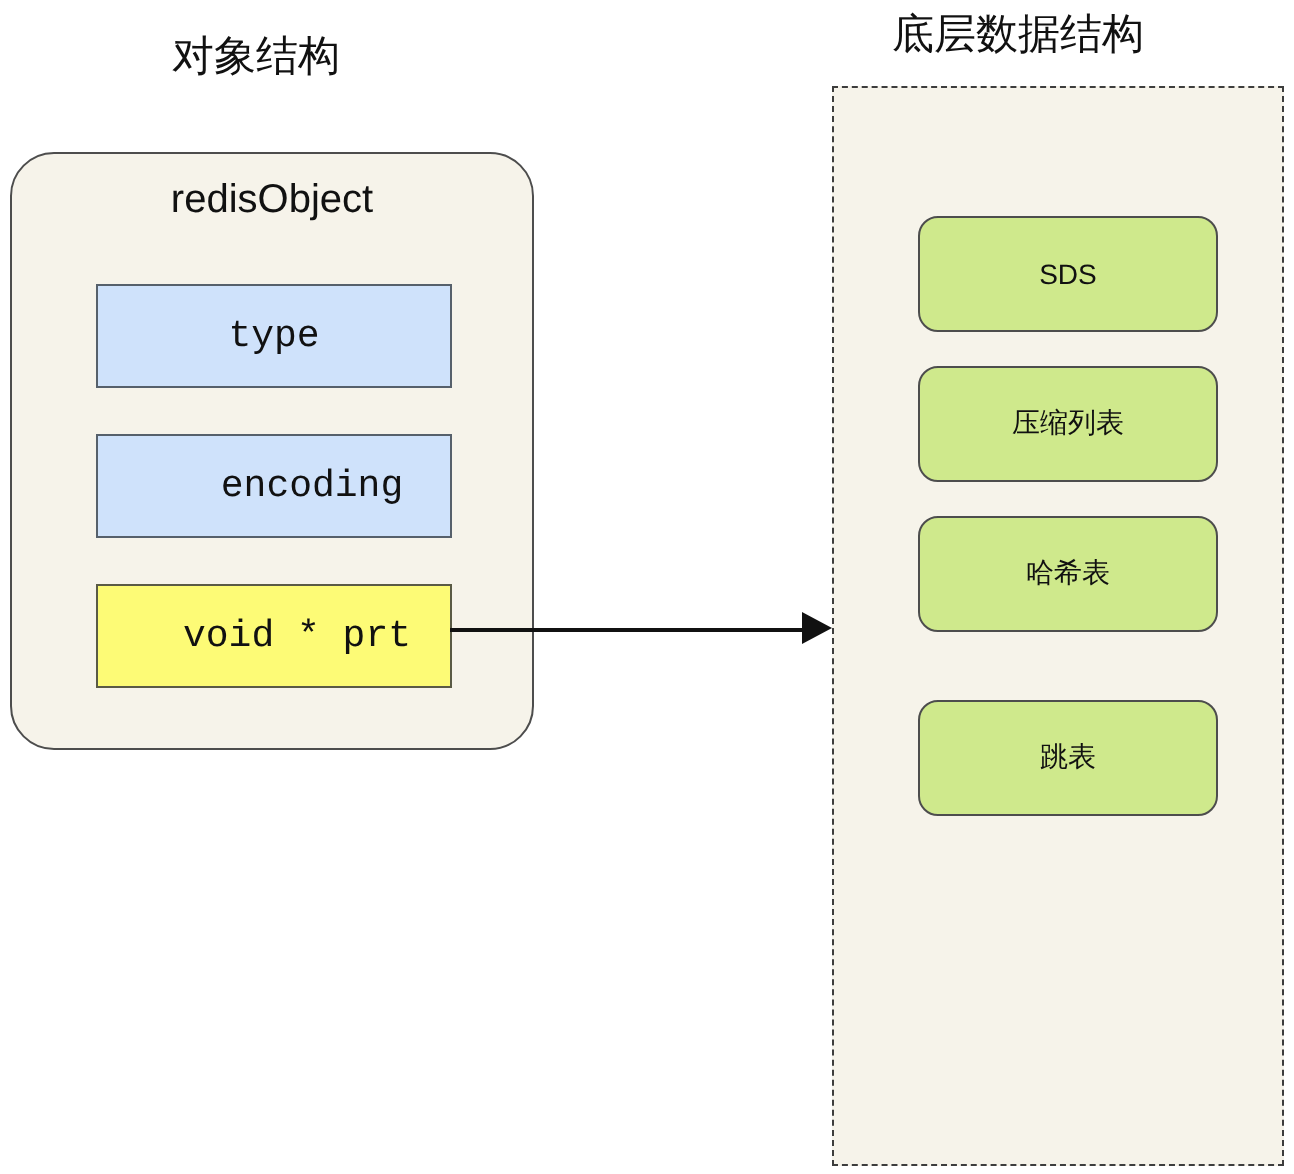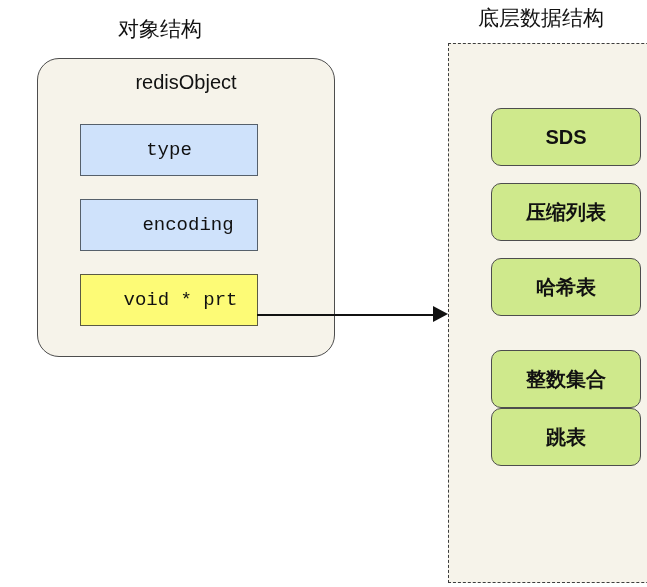--- a/index.html
+++ b/index.html
@@ -12,41 +12,40 @@
     height: 587px;
     position: relative;
     overflow: hidden;
     font-family: "Liberation Sans", "DejaVu Sans", sans-serif;
     color: #111111;
   }
 
   .diagram {
     position: absolute;
     inset: 0;
-    margin-left: 32px;
   }
 
   
   .col-title {
     position: absolute;
     text-align: center;
     font-size: 21px;
     line-height: 1;
     color: #111111;
     white-space: nowrap;
   }
   #title-left  { left: 48px;  top: 18px; width: 160px; }
   #title-right { left: 424px; top: 7px;  width: 170px; }
 
   
   .object-card {
     position: absolute;
     left: 5px;
-    top: 58px;
-    width: 298px;
+    top: 76px;
+    width: 262px;
     height: 299px;
     box-sizing: border-box;
     background: #f6f3ea;
     border: 1.6px solid #4d4d4d;
     border-radius: 22px;
   }
   .object-card-title {
     position: absolute;
     left: 0;
     top: 13px;
@@ -114,24 +113,23 @@
     left: 42px;
     width: 150px;
     height: 58px;
     box-sizing: border-box;
     background: #cfe98c;
     border: 1.6px solid #4d4d4d;
     border-radius: 10px;
     display: flex;
     align-items: center;
     justify-content: center;
-    font-size: 20px;
+    font-size: 14px;
     color: #111111;
     white-space: nowrap;
-    font-weight: bold;
   }
   .ds-item:nth-of-type(1) { top: 64px;  }
   .ds-item:nth-of-type(2) { top: 139px; }
   .ds-item:nth-of-type(3) { top: 214px; }
   .ds-item:nth-of-type(4) { top: 306px; }
   .ds-item:nth-of-type(5) { top: 364px; }
   .ds-item:nth-of-type(6) { top: 422px; }
 </style>
 </head>
 <body>
@@ -152,17 +150,16 @@
     <div class="field yellow" id="field-ptr">void * prt</div>
   </div>
 
   <div class="arrow-line"></div>
   <div class="arrow-head"></div>
 
   <div class="ds-container">
     <div class="ds-item">SDS</div>
     <div class="ds-item">压缩列表</div>
     <div class="ds-item">哈希表</div>
-    <div class="ds-item">整数集合</div>
     <div class="ds-item">跳表</div>
   </div>
 
 </div>
 
 </body></html>

